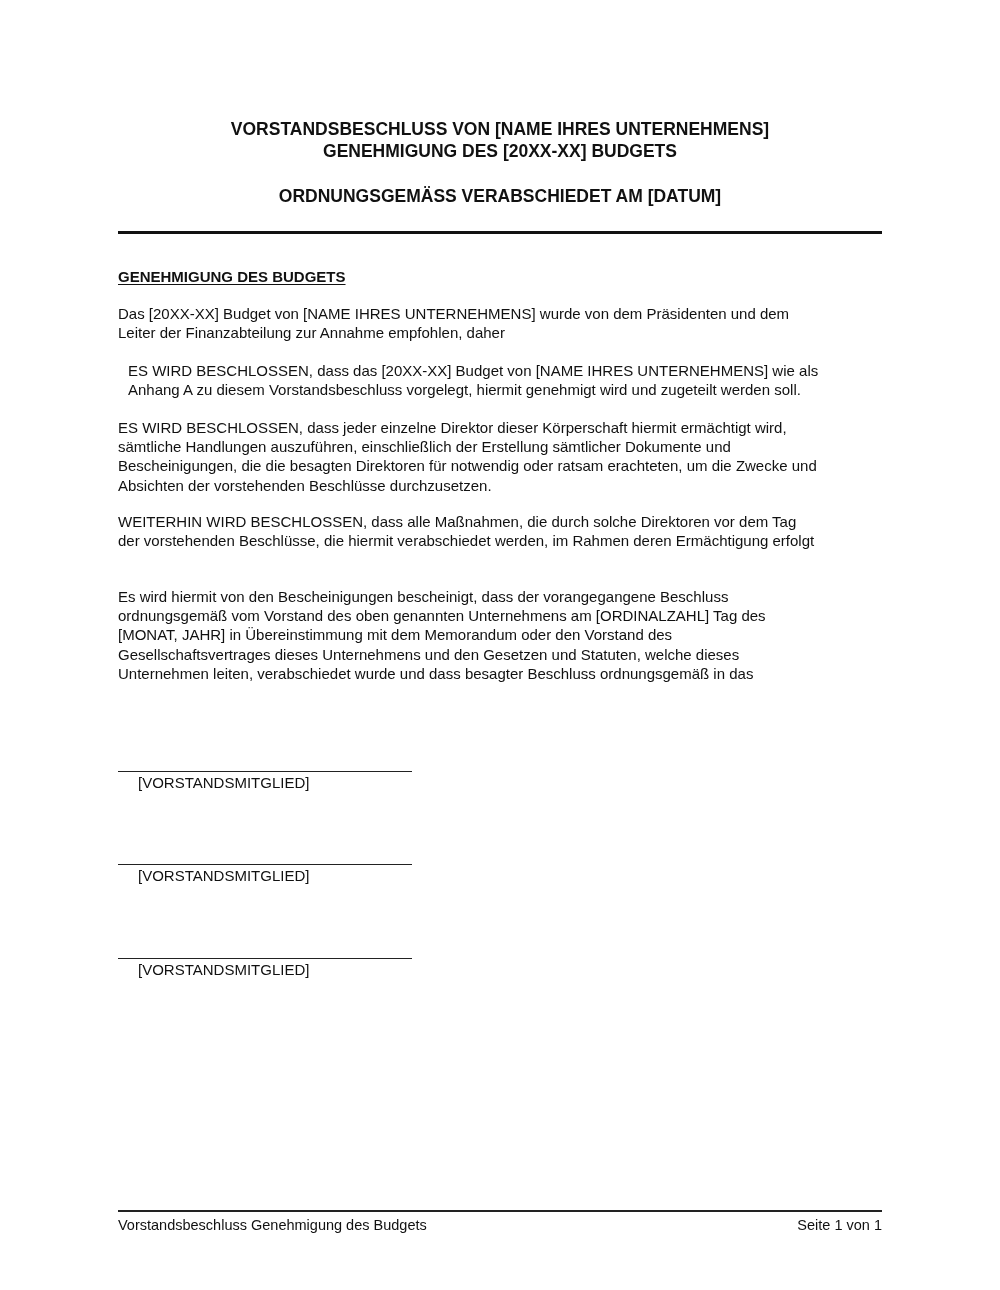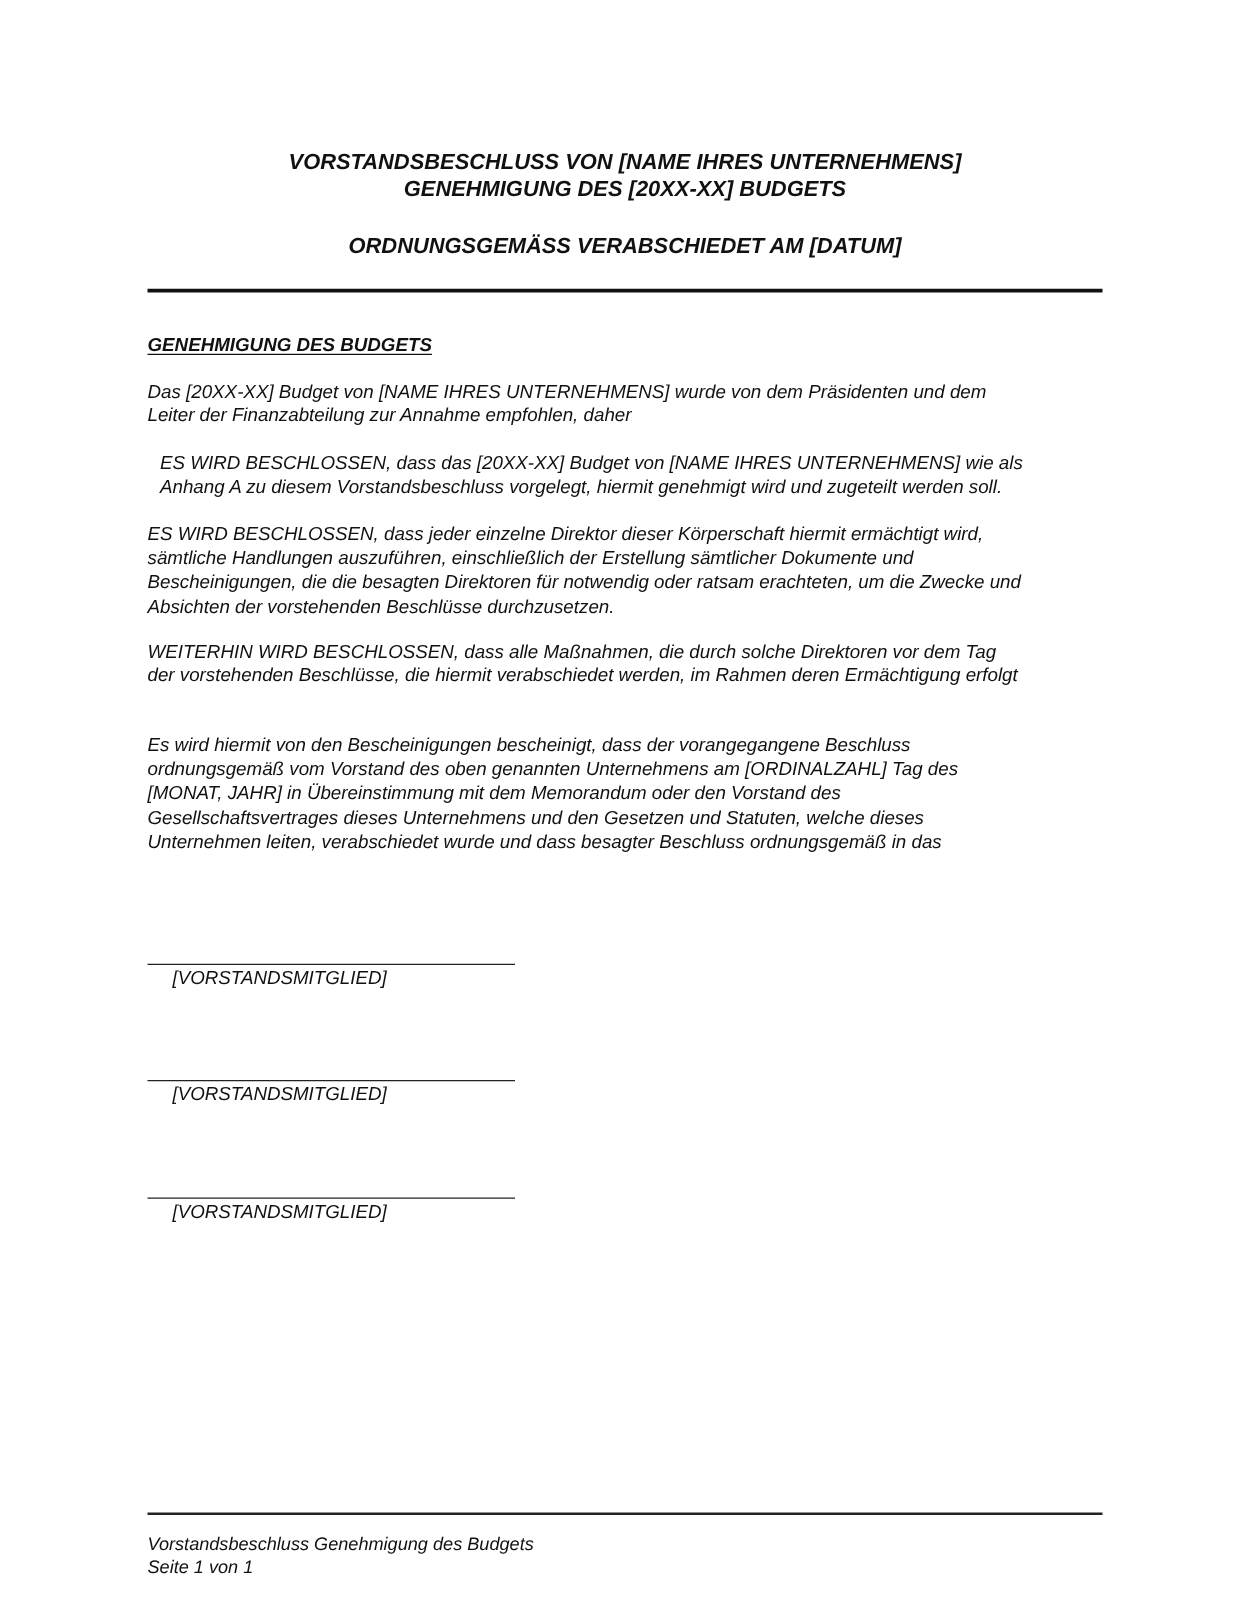--- a/index.html
+++ b/index.html
@@ -1,18 +1,18 @@
 <!DOCTYPE html>
 <html><head>
 <meta charset="utf-8">
 <style>
   html, body { margin: 0; padding: 0; background: #ffffff; }
   body { width: 1000px; height: 1290px; position: relative; overflow: hidden;
          font-family: "Liberation Sans", sans-serif; color: #111111; }
-  .page { position: absolute; left: 118px; top: 0; width: 764px; height: 1092px; font-style: italic; }
+  .page { position: absolute; left: 118px; top: 0; width: 764px; height: 1092px; }
   .title { position: absolute; left: 0; width: 764px; text-align: center;
            font-weight: bold; font-size: 17.5px; line-height: 21px; }
   .t1 { top: 119px; }
   .t2 { top: 141px; }
   .t3 { top: 186px; }
   .thick-rule { position: absolute; left: 0; top: 231px; width: 764px; height: 3px; background: #111; }
   .section-heading { position: absolute; top: 267px; left: 0; font-weight: bold; font-size: 15px;
                      line-height: 19px; text-decoration: underline; text-underline-offset: 2px; }
   .para { position: absolute; left: 0; width: 764px; font-size: 15px; line-height: 19.2px; margin: 0; }
   .p1 { top: 304px; }
@@ -22,21 +22,21 @@
   .p5 { top: 587px; }
   .line { display: block; white-space: nowrap; }
   .sig { position: absolute; left: 0; width: 294px; }
   .sig-line { height: 1px; background: #222; width: 294px; }
   .sig-label { font-size: 15px; line-height: 19px; margin-top: 1px; margin-left: 20px; }
   .s1 { top: 771px; }
   .s2 { top: 864px; }
   .s3 { top: 958px; }
   .footer { position: absolute; left: 0; top: 1210px; width: 764px; }
   .footer-rule { height: 2px; background: #222; width: 764px; }
-  .footer-row { display: flex; justify-content: space-between; font-size: 14.5px; line-height: 18px; margin-top: 15px; flex-direction: column; }
+  .footer-row { display: flex; justify-content: space-between; font-size: 14.5px; line-height: 18px; margin-top: 4px; }
 </style>
 </head>
 <body>
 
 <div class="page">
   <div class="title t1">VORSTANDSBESCHLUSS VON [NAME IHRES UNTERNEHMENS]</div>
   <div class="title t2">GENEHMIGUNG DES [20XX-XX] BUDGETS</div>
   <div class="title t3">ORDNUNGSGEMÄSS VERABSCHIEDET AM [DATUM]</div>
   <div class="thick-rule"></div>
 

